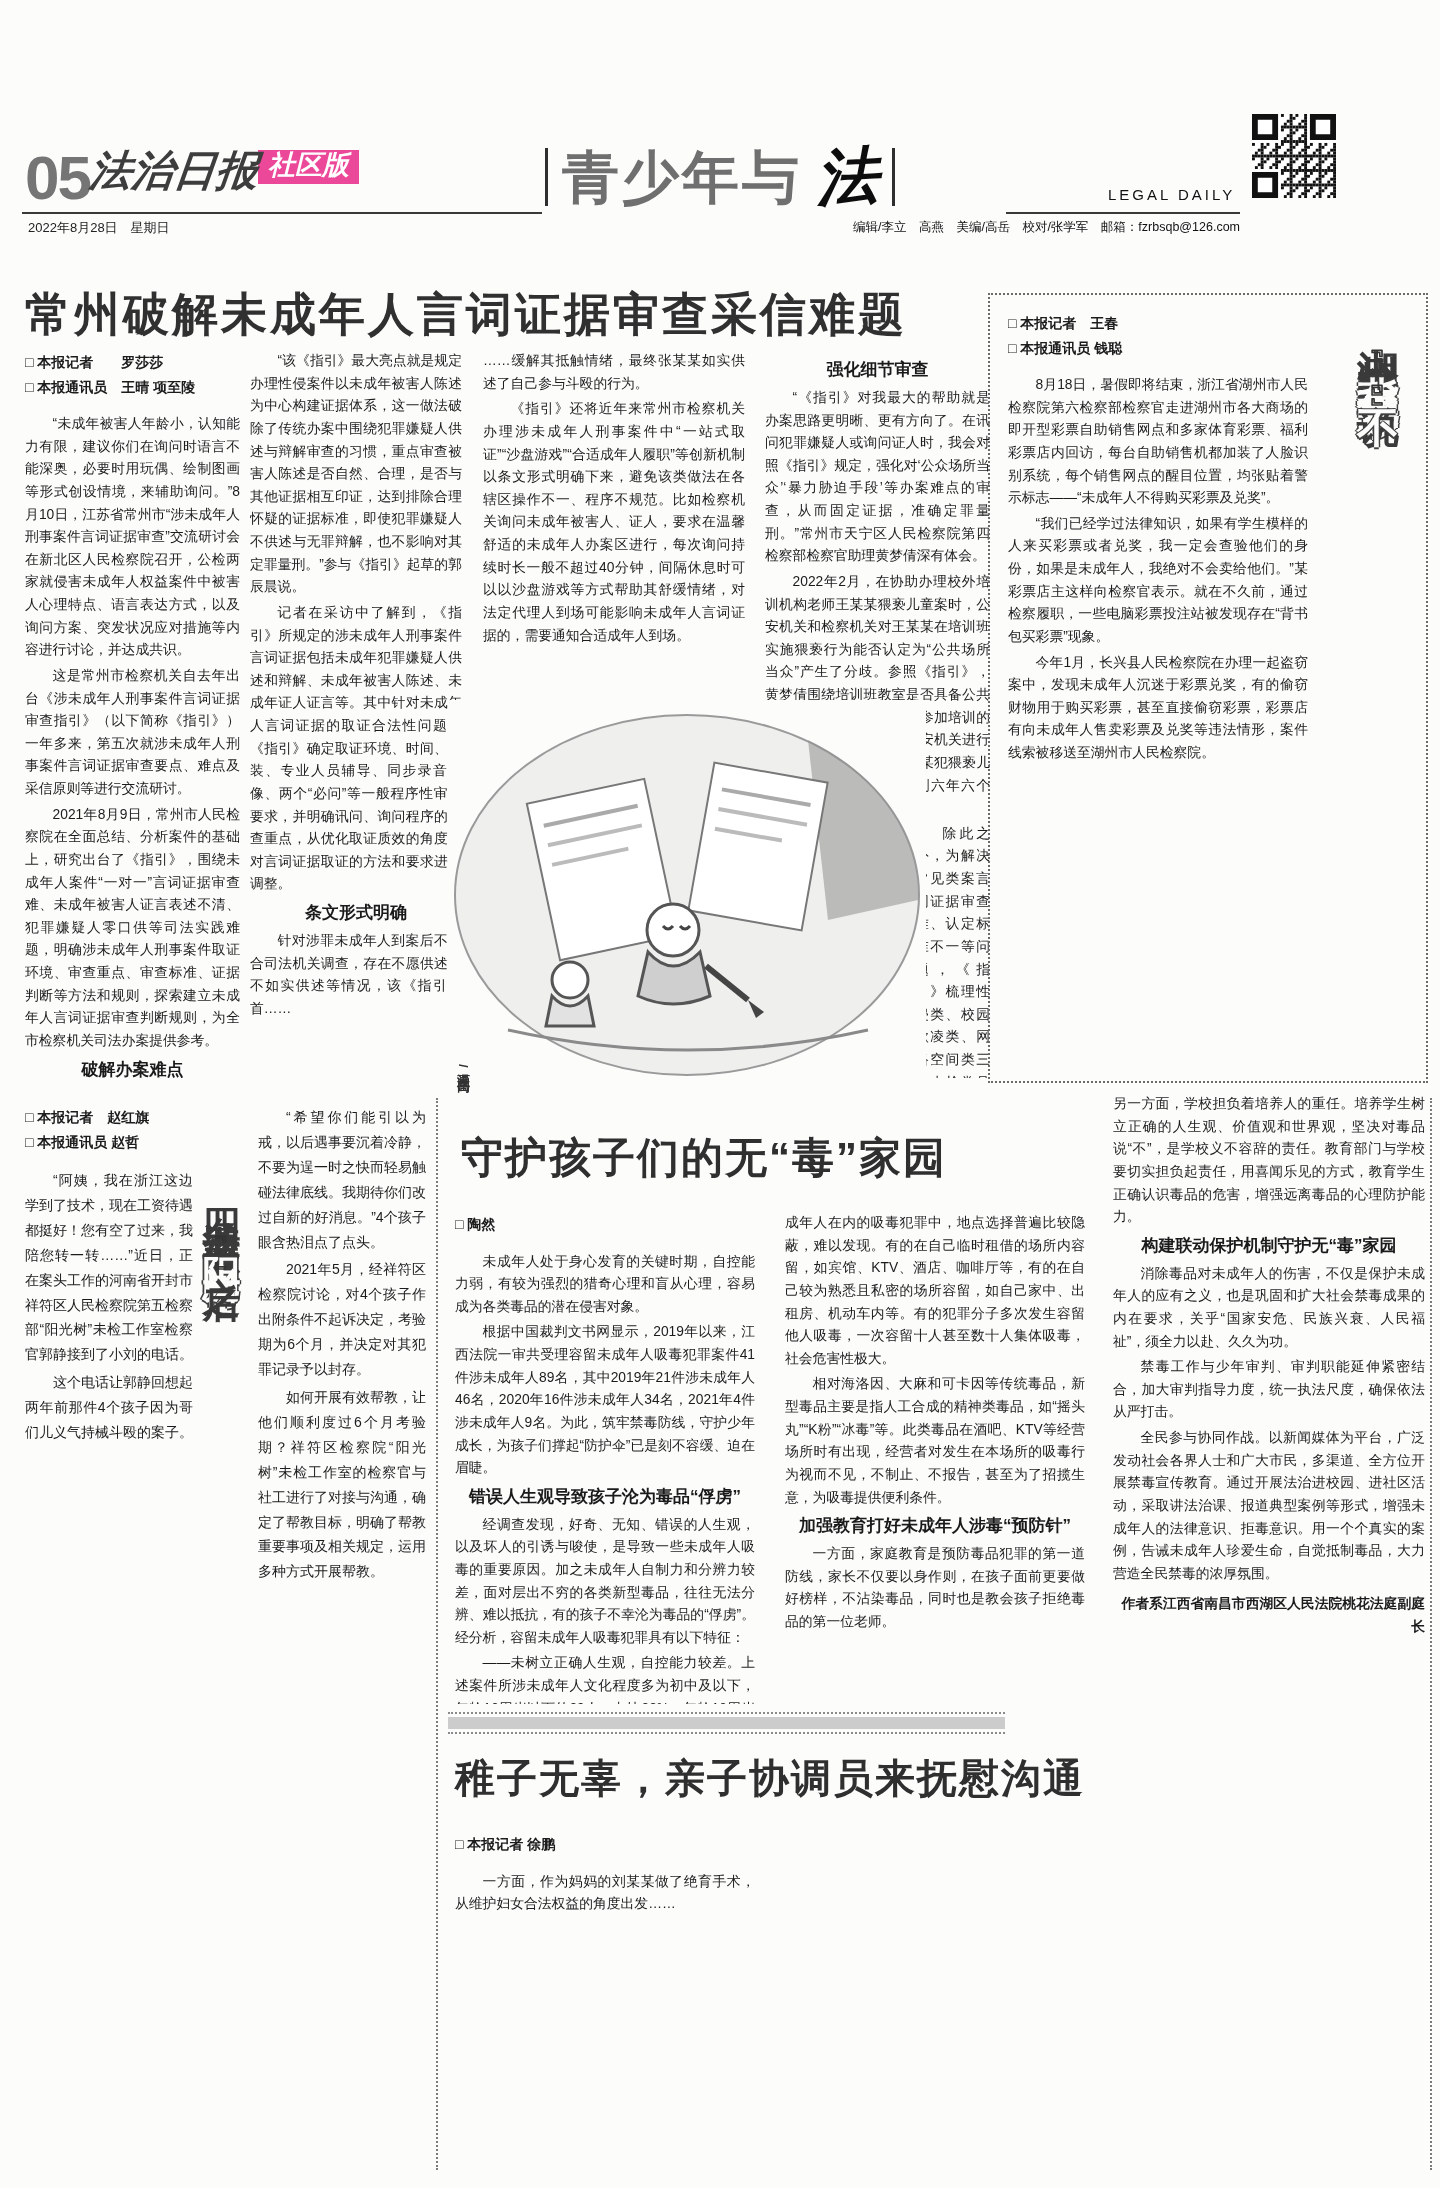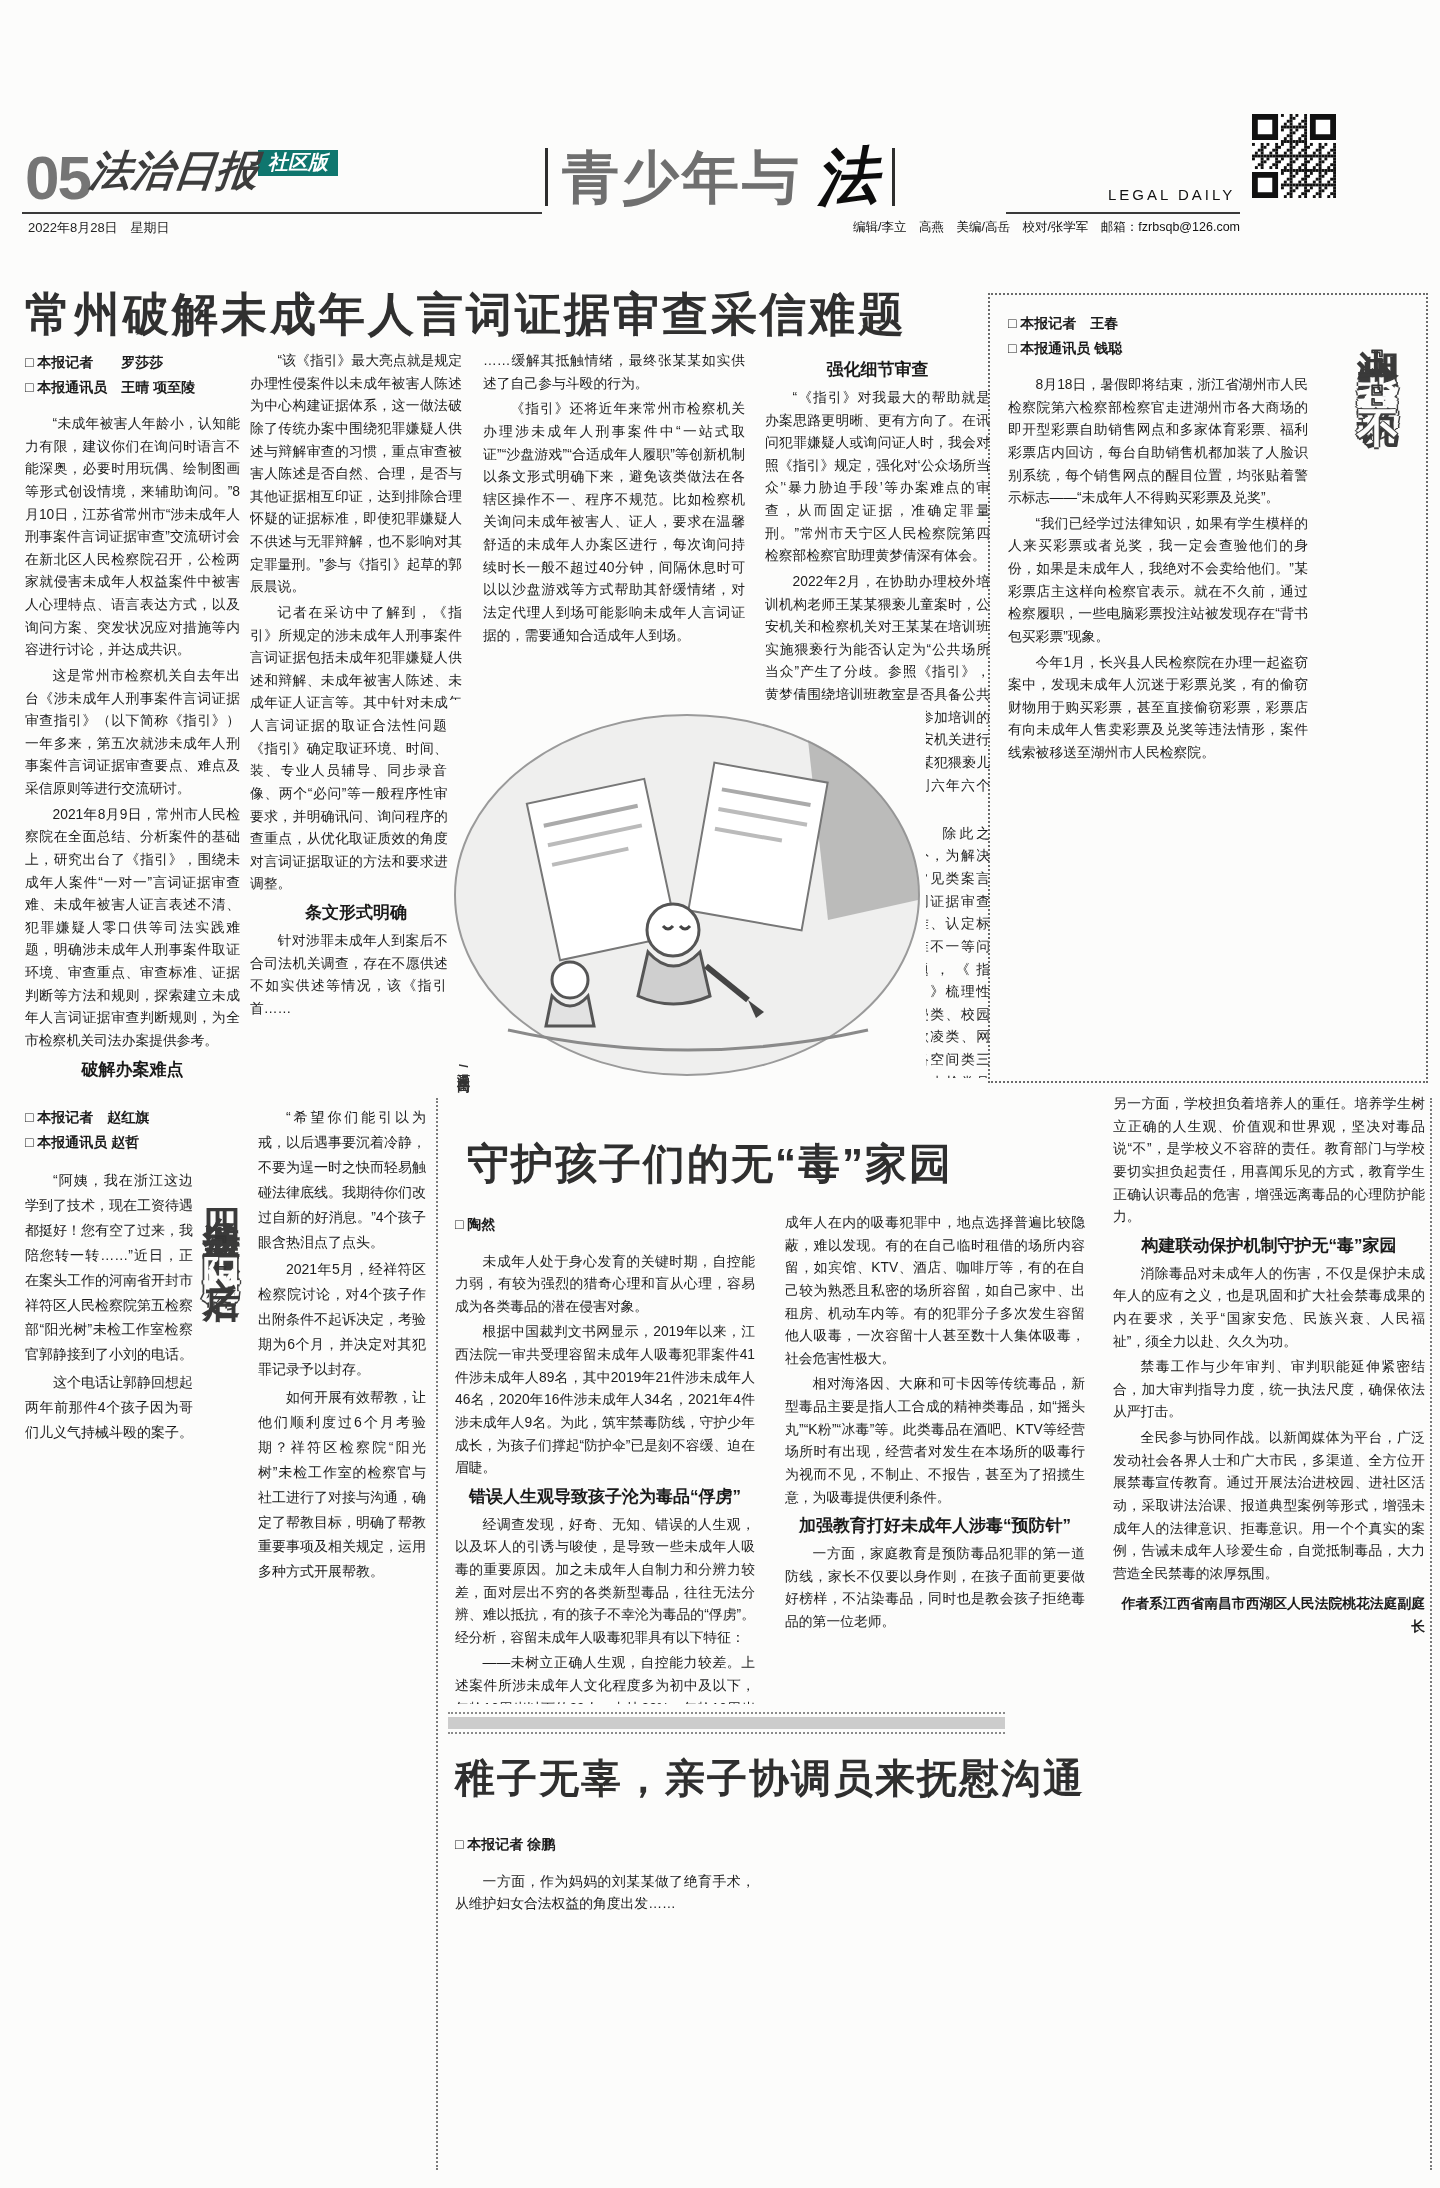--- a/index.html
+++ b/index.html
@@ -3,22 +3,22 @@
 <meta charset="utf-8">
 <style>
   html,body{margin:0;padding:0;background:#e8e8e8;}
   .page{position:relative;width:1440px;height:2188px;margin:0 auto;background:#fcfcfb;
         font-family:"Liberation Sans","DejaVu Sans",sans-serif;color:#222;overflow:hidden;}
   
   .mast-left{position:absolute;left:25px;top:150px;display:flex;align-items:flex-start;}
   .pageno{font-size:62px;font-weight:900;color:#757575;line-height:.9;letter-spacing:-2px;}
   .papername{font-family:"Liberation Serif","DejaVu Serif",serif;font-style:italic;font-weight:900;
              font-size:42px;color:#3d3d3d;transform:skewX(-6deg);line-height:1;}
-  .badge{background:#0f766e;color:#fff;font-family:"Liberation Serif",serif;font-style:italic;
-         font-weight:900;font-size:20px;padding:1px 10px 3px;line-height:1.1;}
+  .badge{background:#ec4899;color:#fff;font-family:"Liberation Serif",serif;font-style:italic;
+         font-weight:900;font-size:27px;padding:1px 10px 3px;line-height:1.1;}
   .rule{position:absolute;height:2px;background:#3a3a3a;}
   .dateline{position:absolute;left:28px;top:219px;font-size:13px;color:#222;}
   .banner{position:absolute;left:545px;top:146px;display:flex;align-items:center;gap:14px;}
   .vbar{width:3px;height:58px;background:#2e2e2e;}
   .banner-main{font-size:57px;font-weight:900;color:#6f6f6f;letter-spacing:3px;line-height:1;}
   .banner-fa{font-family:"Liberation Serif","DejaVu Serif",serif;font-size:62px;font-weight:900;
              font-style:italic;color:#0d0d0d;line-height:1;transform:rotate(-3deg);}
   .legal{position:absolute;left:1108px;top:186px;font-size:15px;letter-spacing:3px;color:#111;}
   .editorline{position:absolute;left:845px;top:219px;width:395px;font-size:12.5px;color:#111;text-align:right;}
   .qr{position:absolute;left:1252px;top:114px;width:84px;height:84px;}
@@ -451,21 +451,21 @@
   <div class="vtitle yg-title">
     <span>四名涉罪孩子遇到</span><span class="qmark">『</span><span class="outline">阳光树</span><span class="qmark">』</span><span>之后</span>
   </div>
 
   <div class="col" style="left:258px;top:1105px;width:168px;height:1060px;font-size:14px;line-height:1.78;">
     <p>“希望你们能引以为戒，以后遇事要沉着冷静，不要为逞一时之快而轻易触碰法律底线。我期待你们改过自新的好消息。”4个孩子眼含热泪点了点头。</p>
     <p>2021年5月，经祥符区检察院讨论，对4个孩子作出附条件不起诉决定，考验期为6个月，并决定对其犯罪记录予以封存。</p>
     <p>如何开展有效帮教，让他们顺利度过6个月考验期？祥符区检察院“阳光树”未检工作室的检察官与社工进行了对接与沟通，确定了帮教目标，明确了帮教重要事项及相关规定，运用多种方式开展帮教。</p>
   </div>
 
-  <h2 class="headline2" style="left:455px;top:1128px;width:620px;font-size:42px;line-height:1.15;margin:12px;">守护孩子们的无“毒”家园</h2>
+  <h2 class="headline2" style="left:455px;top:1128px;width:620px;font-size:42px;line-height:1.15;margin:6px;">守护孩子们的无“毒”家园</h2>
 
   <div class="col" style="left:455px;top:1212px;width:300px;height:492px;">
     <p class="byline">
       <span>□ 陶然</span>
     </p>
     <p>未成年人处于身心发育的关键时期，自控能力弱，有较为强烈的猎奇心理和盲从心理，容易成为各类毒品的潜在侵害对象。</p>
     <p>根据中国裁判文书网显示，2019年以来，江西法院一审共受理容留未成年人吸毒犯罪案件41件涉未成年人89名，其中2019年21件涉未成年人46名，2020年16件涉未成年人34名，2021年4件涉未成年人9名。为此，筑牢禁毒防线，守护少年成长，为孩子们撑起“防护伞”已是刻不容缓、迫在眉睫。</p>
     <p class="sub">错误人生观导致孩子沦为毒品“俘虏”</p>
     <p>经调查发现，好奇、无知、错误的人生观，以及坏人的引诱与唆使，是导致一些未成年人吸毒的重要原因。加之未成年人自制力和分辨力较差，面对层出不穷的各类新型毒品，往往无法分辨、难以抵抗，有的孩子不幸沦为毒品的“俘虏”。经分析，容留未成年人吸毒犯罪具有以下特征：</p>
     <p>——未树立正确人生观，自控能力较差。上述案件所涉未成年人文化程度多为初中及以下，年龄16周岁以下的29人，占比33%；年龄16周岁到18周岁的60人，占比67%。</p>

